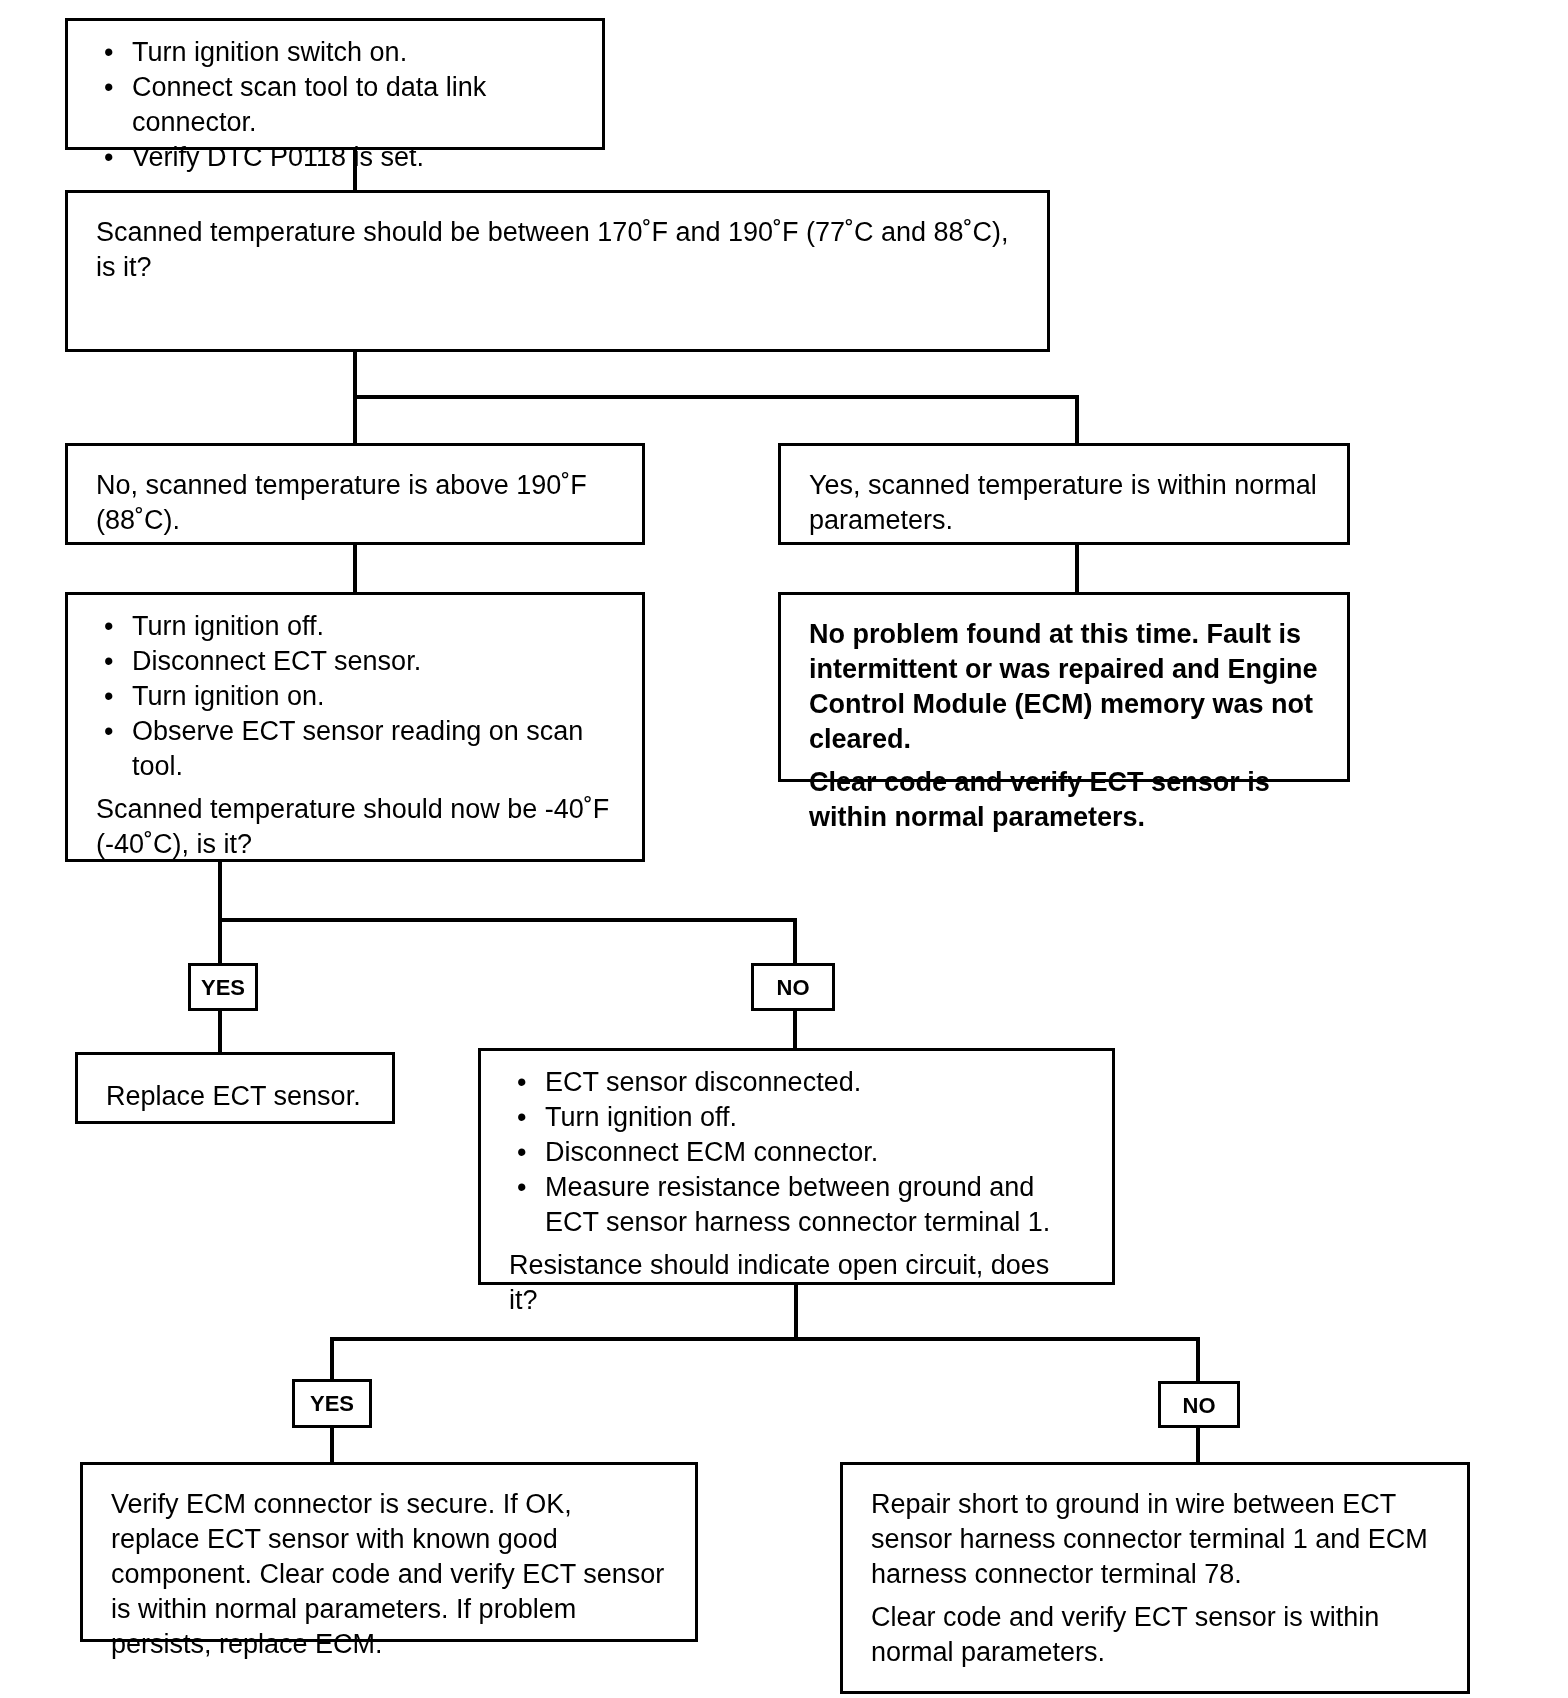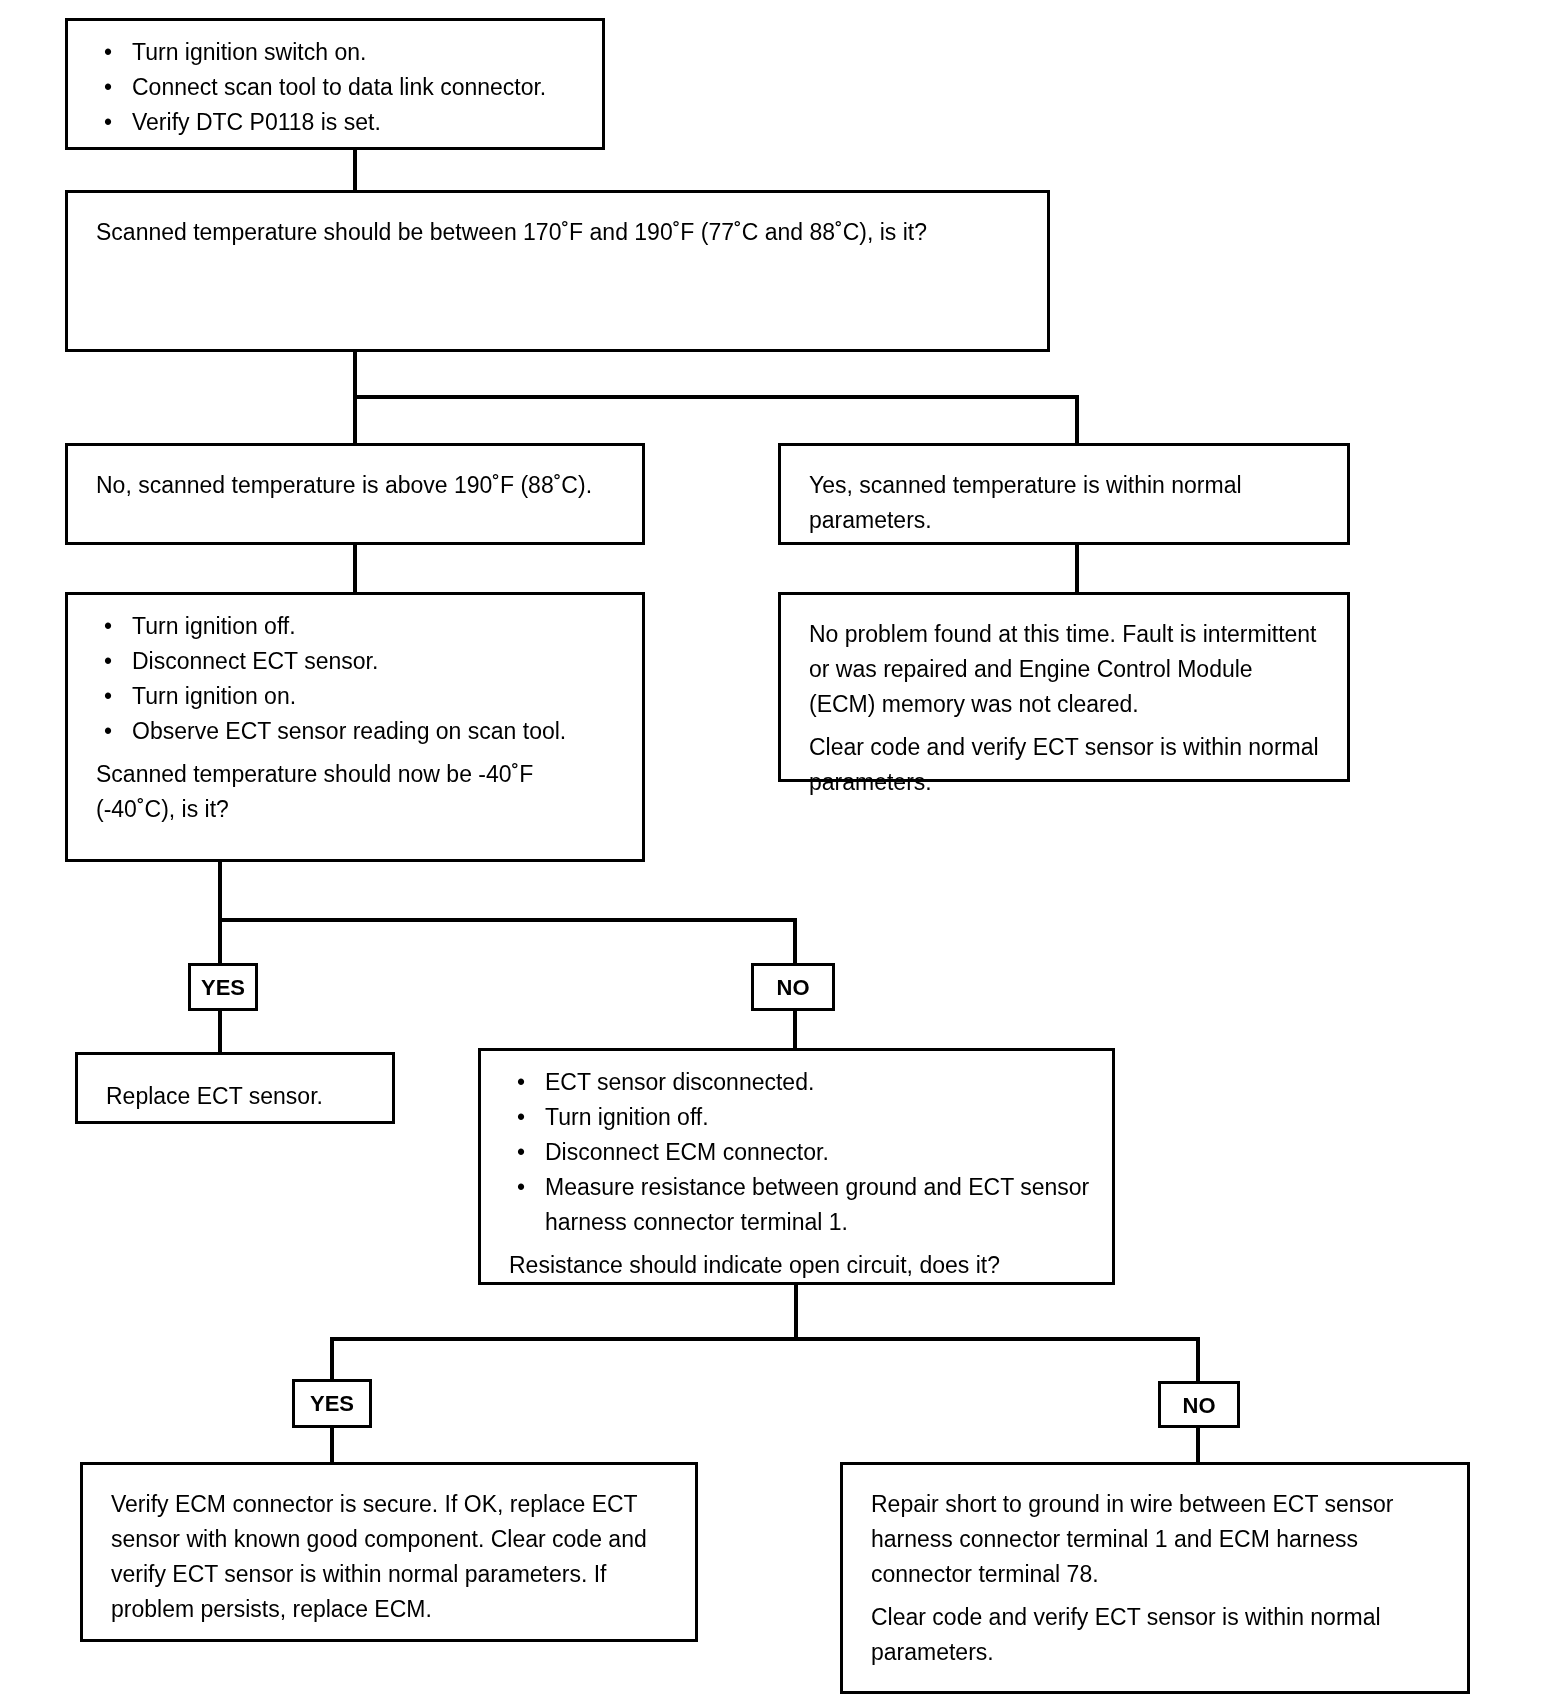--- a/index.html
+++ b/index.html
@@ -9,21 +9,21 @@
     height: 1698px;
     background: #ffffff;
     font-family: "Liberation Sans", "DejaVu Sans", sans-serif;
     color: #000000;
   }
   .box {
     position: absolute;
     box-sizing: border-box;
     border: 3px solid #000000;
     background: #ffffff;
-    font-size: 23px;
+    font-size: 27px;
     line-height: 35px;
     padding: 14px 20px;
   }
   .box ul { margin: 0; padding: 0; }
   .box li {
     list-style: none;
     position: relative;
     padding-left: 44px;
   }
   .box li::before {
@@ -77,21 +77,21 @@
   <div class="box" style="left:65px; top:592px; width:580px; height:270px;">
     <ul>
       <li>Turn ignition off.</li>
       <li>Disconnect ECT sensor.</li>
       <li>Turn ignition on.</li>
       <li>Observe ECT sensor reading on scan tool.</li>
     </ul>
     <p>Scanned temperature should now be -40˚F (-40˚C), is it?</p>
   </div>
 
-  <div class="box" style="left:778px; top:592px; width:572px; height:190px;">
+  <div class="box" style="left:778px; top:592px; width:572px; height:190px;font-weight:bold;">
     <p>No problem found at this time. Fault is intermittent or was repaired and Engine Control Module (ECM) memory was not cleared.</p>
     <p>Clear code and verify ECT sensor is within normal parameters.</p>
   </div>
 
   <div class="decision-label" style="left:188px; top:963px; width:70px; height:48px;">YES</div>
   <div class="decision-label" style="left:751px; top:963px; width:84px; height:48px;">NO</div>
 
   <div class="box" style="left:75px; top:1052px; width:320px; height:72px; padding-top:16px;">
     <p>Replace ECT sensor.</p>
   </div>

